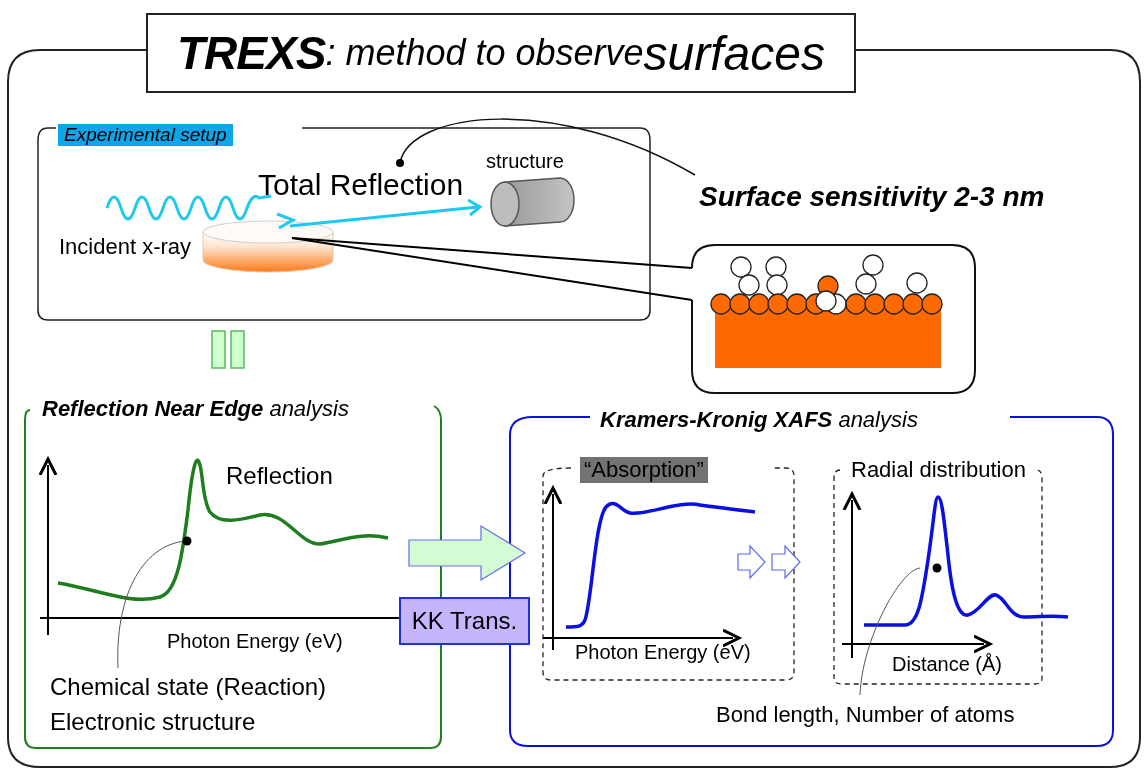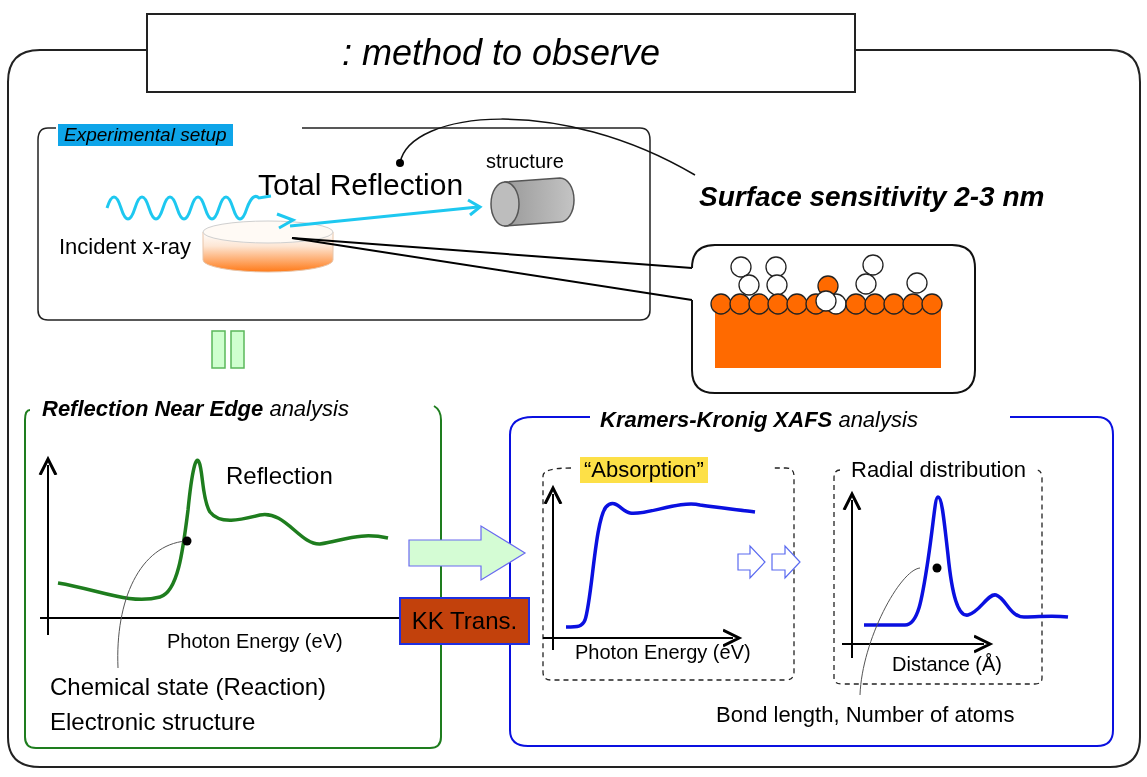--- a/index.html
+++ b/index.html
@@ -114,35 +114,37 @@
 
   <path d="M790,470 Q784,470 784,478 V678 Q784,684 792,684 H985 Q992,684 992,678 V478 Q992,470 986,470" fill="none" stroke="#222" stroke-width="1.3" stroke-dasharray="5,4" transform="translate(50,0)"></path>
   <line x1="852" y1="658" x2="852" y2="500" stroke="#000" stroke-width="2" marker-end="url(#arrBlk)"></line>
   <line x1="842" y1="644" x2="984" y2="644" stroke="#000" stroke-width="2" marker-end="url(#arrBlk)"></line>
   <path id="radCurve" d="M864,625 L905,625 C918,625 922,600 928,560 C934,520 935,497 938,497 C942,497 944,520 948,555 C952,595 958,617 968,615 C980,612 988,593 996,595 C1006,598 1010,618 1025,617 C1040,617 1050,615 1068,617" fill="none" stroke="#0a10e0" stroke-width="3.5"></path>
   <path d="M810,695 C812,640 850,570 870,568" fill="none" stroke="#555" stroke-width="1" transform="translate(50,0)"></path>
   <circle cx="937" cy="568" r="4.5" fill="#000"></circle>
 </svg>
 
 <div class="title-box">
+  <span class="t-strong">TREXS</span>
     <span class="t-mid">: method to observe </span>
+    <span class="t-big">surfaces</span>
 </div>
 
 <div class="label setup-label" style="left:58px;top:124px;">Experimental setup</div>
 <div class="label" style="left:258px;top:168px;font-size:30px;">Total Reflection</div>
 <div class="label" style="left:486px;top:150px;font-size:20px;">structure</div>
 <div class="label" style="left:59px;top:234px;font-size:22px;">Incident x-ray</div>
 <div class="label" style="left:683px;top:181px;font-size:28px;font-weight:bold;font-style:italic;margin-left:16px;">Surface sensitivity 2-3 nm</div>
 
 <div class="label sec-title" style="left:36px;top:396px;"><b>Reflection Near Edge</b><i> analysis</i></div>
 <div class="label" style="left:226px;top:462px;font-size:24px;">Reflection</div>
 <div class="label" style="left:167px;top:630px;font-size:20px;">Photon Energy (eV)</div>
 <div class="label" style="left:50px;top:673px;font-size:24px;">Chemical state (Reaction)</div>
 <div class="label" style="left:50px;top:708px;font-size:24px;">Electronic structure</div>
 
-<div class="label" style="left:399px;top:597px;width:131px;height:48px;border:2px solid #2030e0;background:#c2410c;font-size:24px;display:flex;align-items:center;justify-content:center;box-sizing:border-box;">KK Trans.</div>
+<div class="label" style="left:399px;top:597px;width:131px;height:48px;border:2px solid #2030e0;background:#c4b5fd;font-size:24px;display:flex;align-items:center;justify-content:center;box-sizing:border-box;">KK Trans.</div>
 
 <div class="label sec-title" style="left:594px;top:407px;"><b>Kramers-Kronig XAFS</b><i> analysis</i></div>
-<div class="label" style="left:580px;top:457px;font-size:22px;background:#fde047;padding:0 4px;">“Absorption”</div>
+<div class="label" style="left:580px;top:457px;font-size:22px;background:#737373;padding:0 4px;">“Absorption”</div>
 <div class="label" style="left:575px;top:641px;font-size:20px;">Photon Energy (eV)</div>
 <div class="label" style="left:847px;top:457px;font-size:22px;background:#fff;padding:0 4px;">Radial distribution</div>
 <div class="label" style="left:892px;top:653px;font-size:20px;">Distance (Å)</div>
 <div class="label" style="left:716px;top:702px;font-size:22px;">Bond length, Number of atoms</div>
 
 </body></html>

